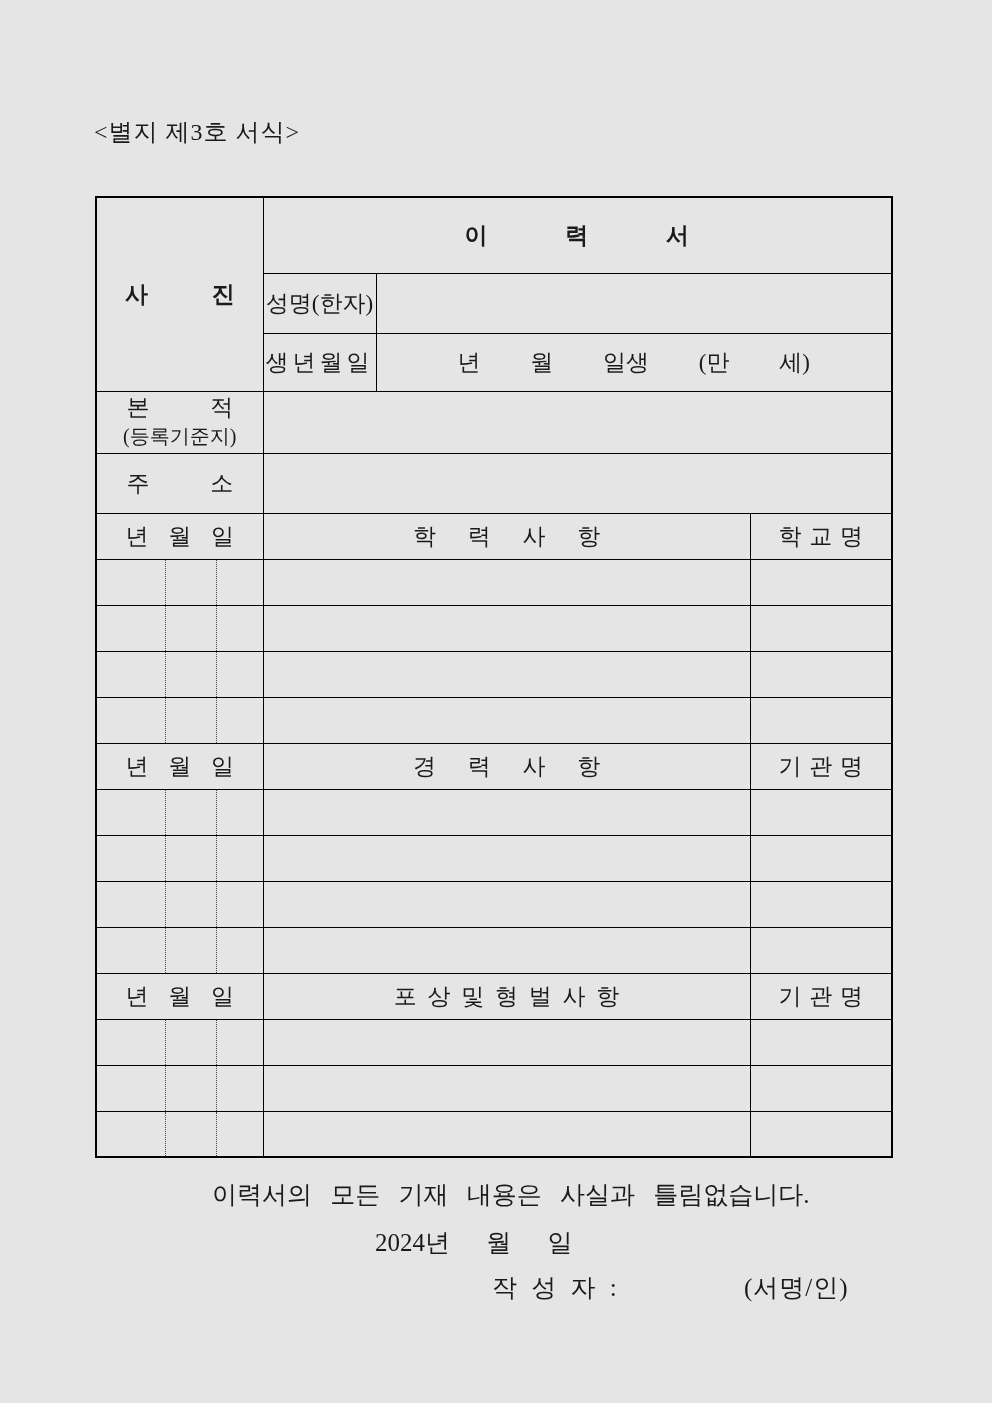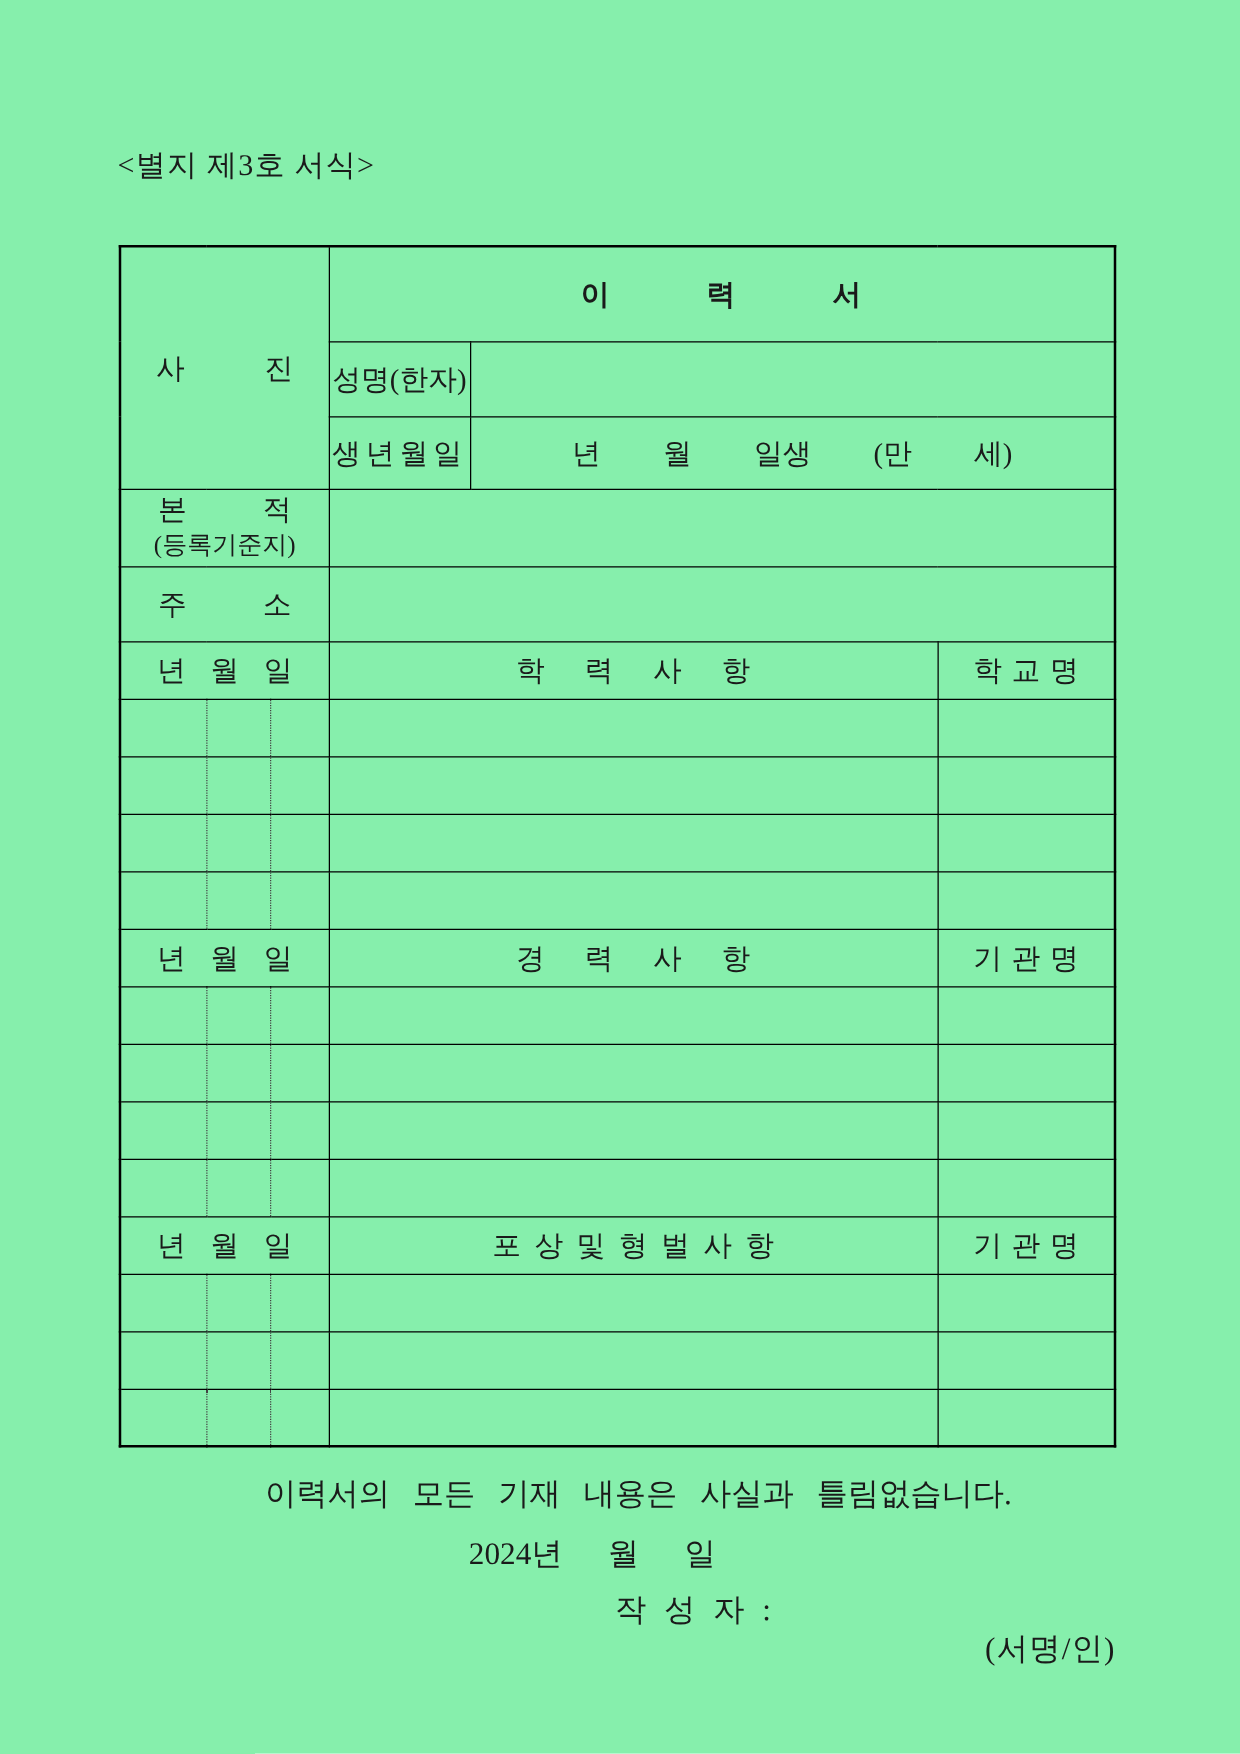--- a/index.html
+++ b/index.html
@@ -1,19 +1,19 @@
 <!DOCTYPE html>
 <html><head>
 <meta charset="utf-8">
 <style>
   html,body{margin:0;padding:0;background:#fff;}
   .page{
     position:relative;
     width:992px;height:1403px;
-    background:#86efac;
+    background:#e5e5e5;
     font-family:"Liberation Serif","DejaVu Serif",serif;
     color:#1a1a1a;
     overflow:hidden;
   }
   .form-label{
     position:absolute;left:94px;top:116px;
     font-size:24px;letter-spacing:1px;white-space:nowrap;
   }
   table.resume{
     position:absolute;left:95px;top:196px;
@@ -28,40 +28,40 @@
     font-size:23px;
     padding:0;
     text-align:center;
     overflow:hidden;
     white-space:nowrap;
   }
   td.title-cell{
     font-size:40px;font-weight:bold;
     word-spacing:70px;letter-spacing:1px;margin-left:24px;
   }
-  td.photo-cell{word-spacing:58px;}
+  td.photo-cell{word-spacing:58px;font-weight:bold;}
   td.name-label{font-size:22px;}
   td.birth-label{letter-spacing:4px;font-size:22px;}
   td.birth-value{word-spacing:44px;}
   td.reg-label{line-height:28px;white-space:normal;}
   .reg-l1{word-spacing:55px;}
   .reg-l2{font-size:20px;letter-spacing:0;}
   td.addr-label{word-spacing:55px;}
   td.date-h{word-spacing:14px;}
   td.subj-h{word-spacing:26px;}
   td.subj-h.tight{word-spacing:5px;}
   td.org-h{word-spacing:2px;margin-top:24px;}
   .entry-row td:nth-child(1){border-right:1px dotted #444;}
   .entry-row td:nth-child(2){border-left:1px dotted #444;border-right:1px dotted #444;}
   .entry-row td:nth-child(3){border-left:1px dotted #444;}
   .footer-line{position:absolute;white-space:nowrap;font-size:25px;text-align:center;}
   .declaration{left:212px;top:1178px;word-spacing:12px;}
   .date-line{left:375px;top:1226px;word-spacing:30px;}
   .writer-line{left:492px;top:1271px;word-spacing:8px;}
-  .signature-line{left:788px;top:1271px;letter-spacing:1px;margin-top:31px;}
+  .signature-line{left:744px;top:1271px;letter-spacing:1px;}
 </style>
 </head>
 <body>
 
 <div class="page">
 
   <div class="form-label">&lt;별지 제3호 서식&gt;</div>
 
   <table class="resume">
     <colgroup>

